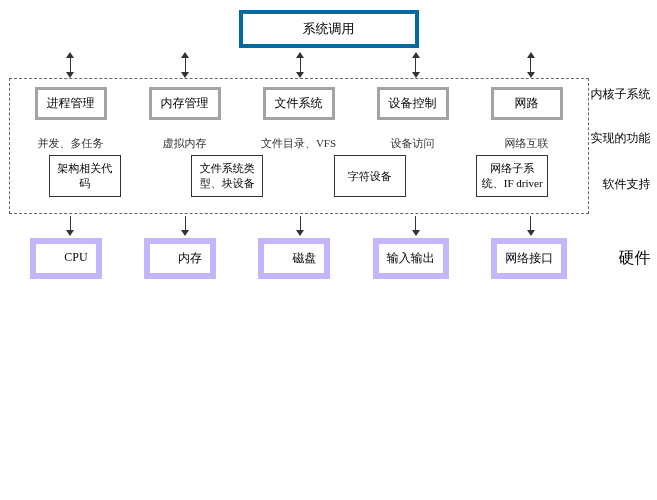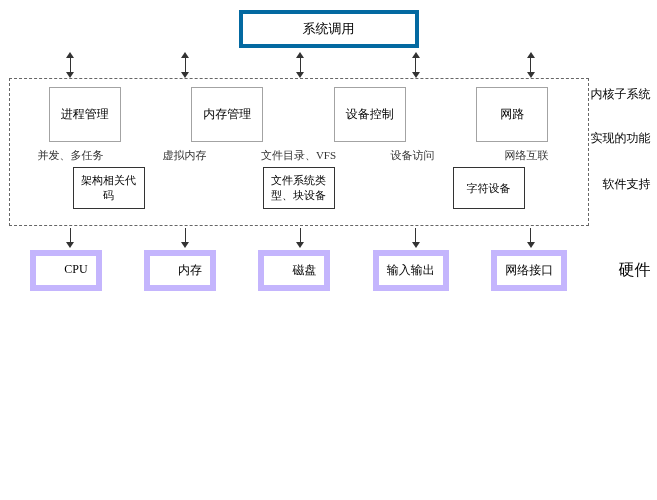--- a/index.html
+++ b/index.html
@@ -25,22 +25,22 @@
       justify-content: center;
       margin-bottom: 4px;
     }
     .syscall-box {
       border: 4px solid #0369a1;
       padding: 6px 60px;
       text-align: center;
       font-size: 13px;
     }
     .k-box {
-      border: 1px solid #a3a3a3;
-      padding: 18px 8px;
+      border: 3px solid #a3a3a3;
+      padding: 5px 8px;
       text-align: center;
       font-size: 12px;
       min-width: 72px;
     }
     .func-item {
       font-size: 11px;
       color: #333;
       text-align: center;
       width: 100px;
     }
@@ -120,38 +120,40 @@
       <div class="arrow-head"></div>
     </div>
   </div>
 
   <div style="position:relative; margin-right:60px;">
     <div style="border:1.5px dashed #666; padding:8px 4px 12px 4px; position:relative;">
 
       <div style="display:flex;justify-content:space-around;align-items:center;margin-bottom:6px;">
         <div class="k-box"><span>进程管理</span></div>
         <div class="k-box"><span>内存管理</span></div>
+        <div class="k-box"><span>文件系统</span></div>
         <div class="k-box"><span>设备控制</span></div>
         <div class="k-box"><span>网路</span></div>
       </div>
 
-      <div style="display:flex;justify-content:space-around;margin:6px 0 4px 0;">
+      <div style="display:flex;justify-content:space-around;margin:16px 0 4px 0;">
         <div class="func-item"><span>并发、多任务</span></div>
         <div class="func-item"><span>虚拟内存</span></div>
         <div class="func-item"><span>文件目录、VFS</span></div>
         <div class="func-item"><span>设备访问</span></div>
         <div class="func-item"><span>网络互联</span></div>
       </div>
 
       <div style="display:flex;justify-content:space-around;margin:4px 0;">
         <div class="sw-box">架构相关代<br>码</div>
         <div class="sw-box">文件系统类<br>型、块设备</div>
         <div class="sw-box">
             <span>字符设备</span>
           </div>
+        <div class="sw-box">网络子系<br>统、IF driver</div>
       </div>
     </div>
 
     <div style="position:absolute;right:-62px;top:8px;font-size:12px;white-space:nowrap;">
       <span>内核子系统</span>
     </div>
 
     <div style="position:absolute;right:-62px;top:52px;font-size:12px;white-space:nowrap;margin-left:15px;">
       <span>实现的功能</span>
     </div>

